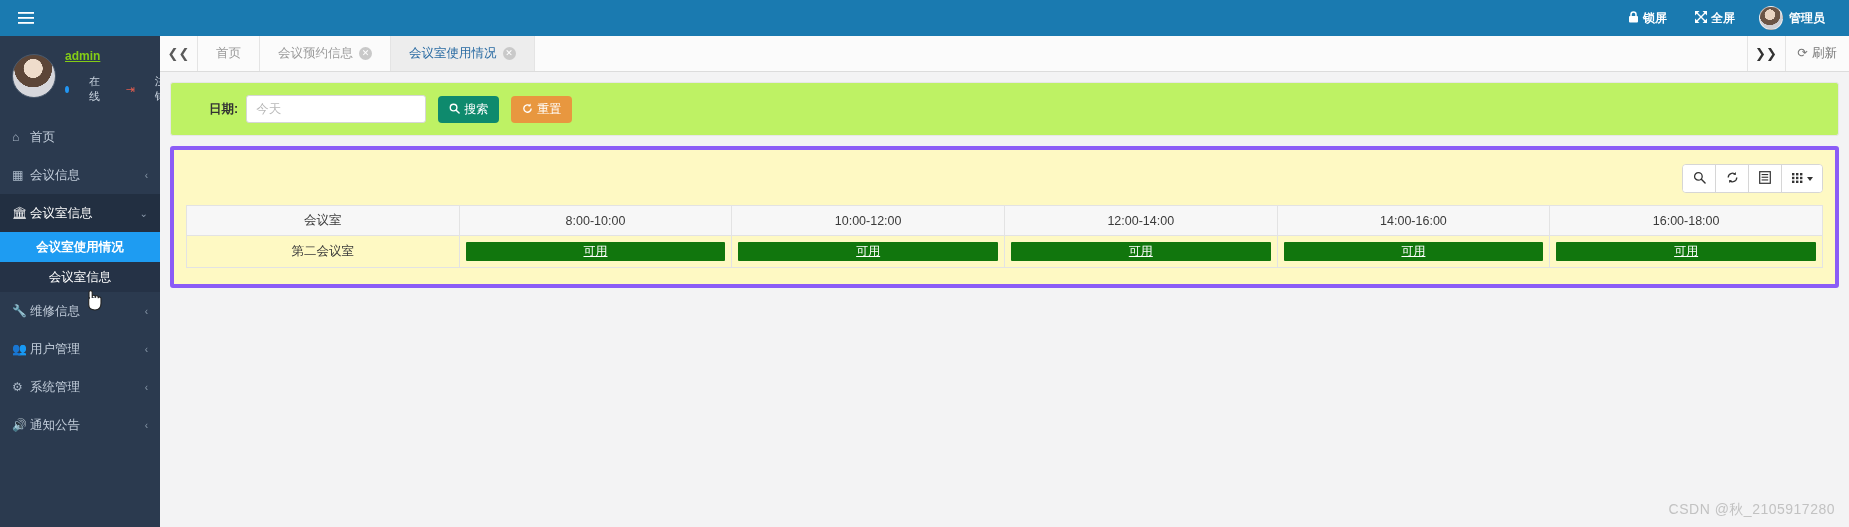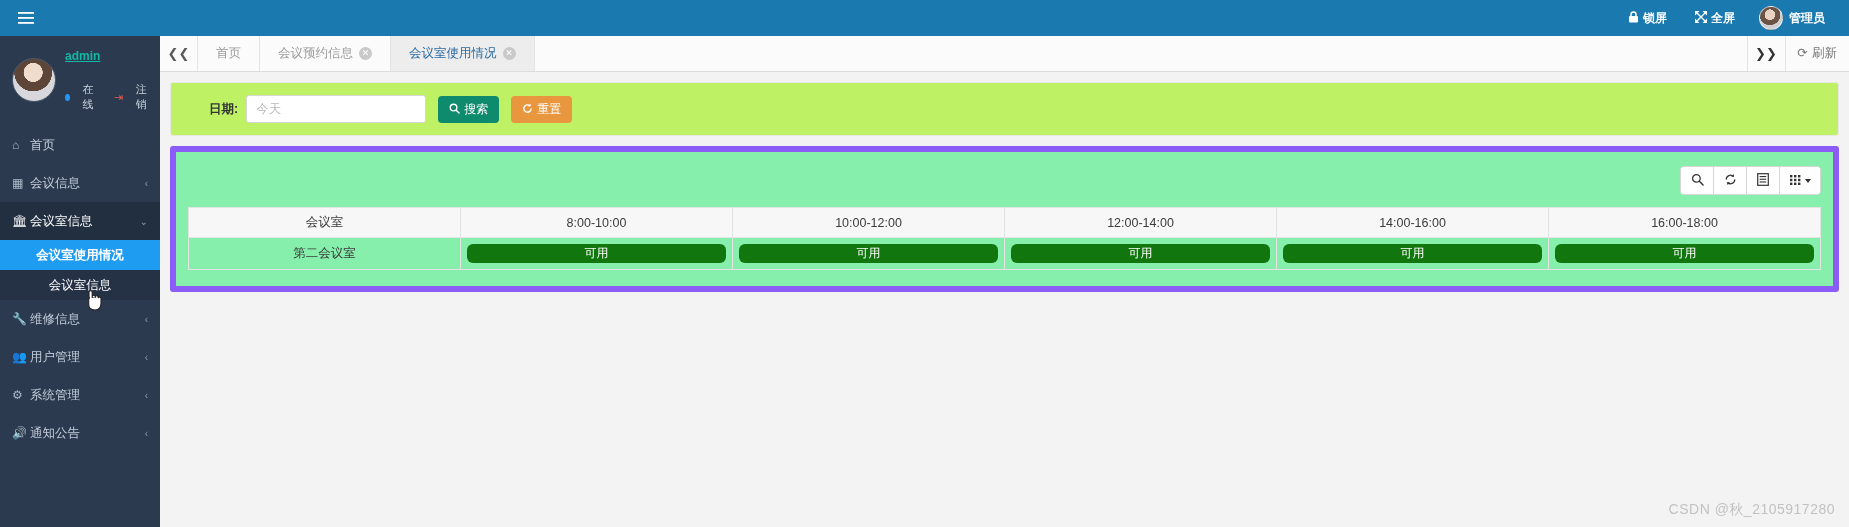--- a/index.html
+++ b/index.html
@@ -52,22 +52,22 @@
   }
   .profile {
     display: flex; align-items: center; gap: 9px;
     padding: 12px 10px 14px 12px;
   }
   .profile-avatar {
     width: 44px; height: 44px; border-radius: 50%; flex: none;
     background: radial-gradient(circle at 48% 32%, #efdccb 0 26%, #5d4638 27% 52%, #d7d7dc 53% 100%);
     border: 1px solid #4b5a6d;
   }
-  .profile-name { color: #14b8a6; font-size: 12px; font-weight: 700; line-height: 16px; text-decoration: underline; }
-  .profile-meta { display: flex; align-items: center; gap: 13px; margin-top: 18px; }
+  .profile-name { color: #84cc16; font-size: 12px; font-weight: 700; line-height: 16px; text-decoration: underline; }
+  .profile-meta { display: flex; align-items: center; gap: 20px; margin-top: 10px; }
   .dot-online { width: 7px; height: 7px; border-radius: 50%; background: #2196f3; display: inline-block; }
   .meta-text { color: #c8d2de; font-size: 11px; }
   .logout-ico { color: #e05c4e; font-size: 11px; margin-left: 4px; }
 
   .menu { list-style: none; }
   .menu-item {
     display: flex; align-items: center; height: 38px; padding: 0 12px;
     color: #c2cdda; font-size: 12.5px; cursor: pointer; position: relative;
   }
   .menu-item .mi-ico { width: 18px; font-size: 12px; color: #a9b7c7; flex: none; }
@@ -137,42 +137,42 @@
   .btn {
     height: 27px; border: none; border-radius: 4px; color: #ffffff;
     font-size: 12px; padding: 0 11px; margin-left: 12px; cursor: pointer;
     display: inline-flex; align-items: center; gap: 4px;
     font-family: "Liberation Sans", sans-serif;
   }
   .btn-search { background: #0e8a6d; }
   .btn-reset  { background: #e8973f; }
 
   
-  .table-panel { margin: 10px; background: #86efac; border: 6px solid #8b5cf6; border-radius: 3px; padding: 10px 12px 16px 12px; }
+  .table-panel { margin: 10px; background: #fef9c3; border: 4px solid #8b5cf6; border-radius: 3px; padding: 10px 12px 16px 12px; }
   .table-toolbar { display: flex; justify-content: flex-end; padding: 4px 0 12px 0; }
   .btn-group { display: flex; border: 1px solid #d6d6d6; border-radius: 4px; overflow: hidden; background: #fff; }
   .tb-btn {
     width: 33px; height: 27px; display: flex; align-items: center; justify-content: center;
     border-right: 1px solid #d6d6d6; color: #333; font-size: 12px; cursor: pointer; background: #fff;
   }
   .tb-btn:last-child { border-right: none; width: 40px; gap: 3px; }
   .caret { width: 0; height: 0; border-left: 3.5px solid transparent; border-right: 3.5px solid transparent; border-top: 4px solid #333; }
 
   table.grid { width: 100%; border-collapse: collapse; table-layout: fixed; }
   table.grid th {
     background: #f7f7f7; border: 1px solid #e3e3e3; height: 30px;
     font-size: 12.5px; color: #3b3b3b; font-weight: 400; text-align: center;
   }
   table.grid td {
     border: 1px solid #e3e3e3; height: 32px; font-size: 12.5px;
     color: #3b3b3b; text-align: center; padding: 4px 6px;
   }
   .slot-badge {
     display: block; background: #11760d; color: #ffffff; font-size: 12px;
-    line-height: 19px; height: 19px; text-align: center; border-radius: 6px;
+    line-height: 19px; height: 19px; text-align: center; border-radius: 1px; text-decoration: underline;
   }
   .table-footer { font-size: 12.5px; color: #7a7a7a; padding: 14px 2px 0 2px; }
 
   .watermark {
     position: absolute; right: 14px; bottom: 8px;
     color: #c2c2c2; font-size: 14px; letter-spacing: .5px;
   }
   
   .ico { display: inline-block; line-height: 1; }
 </style>

